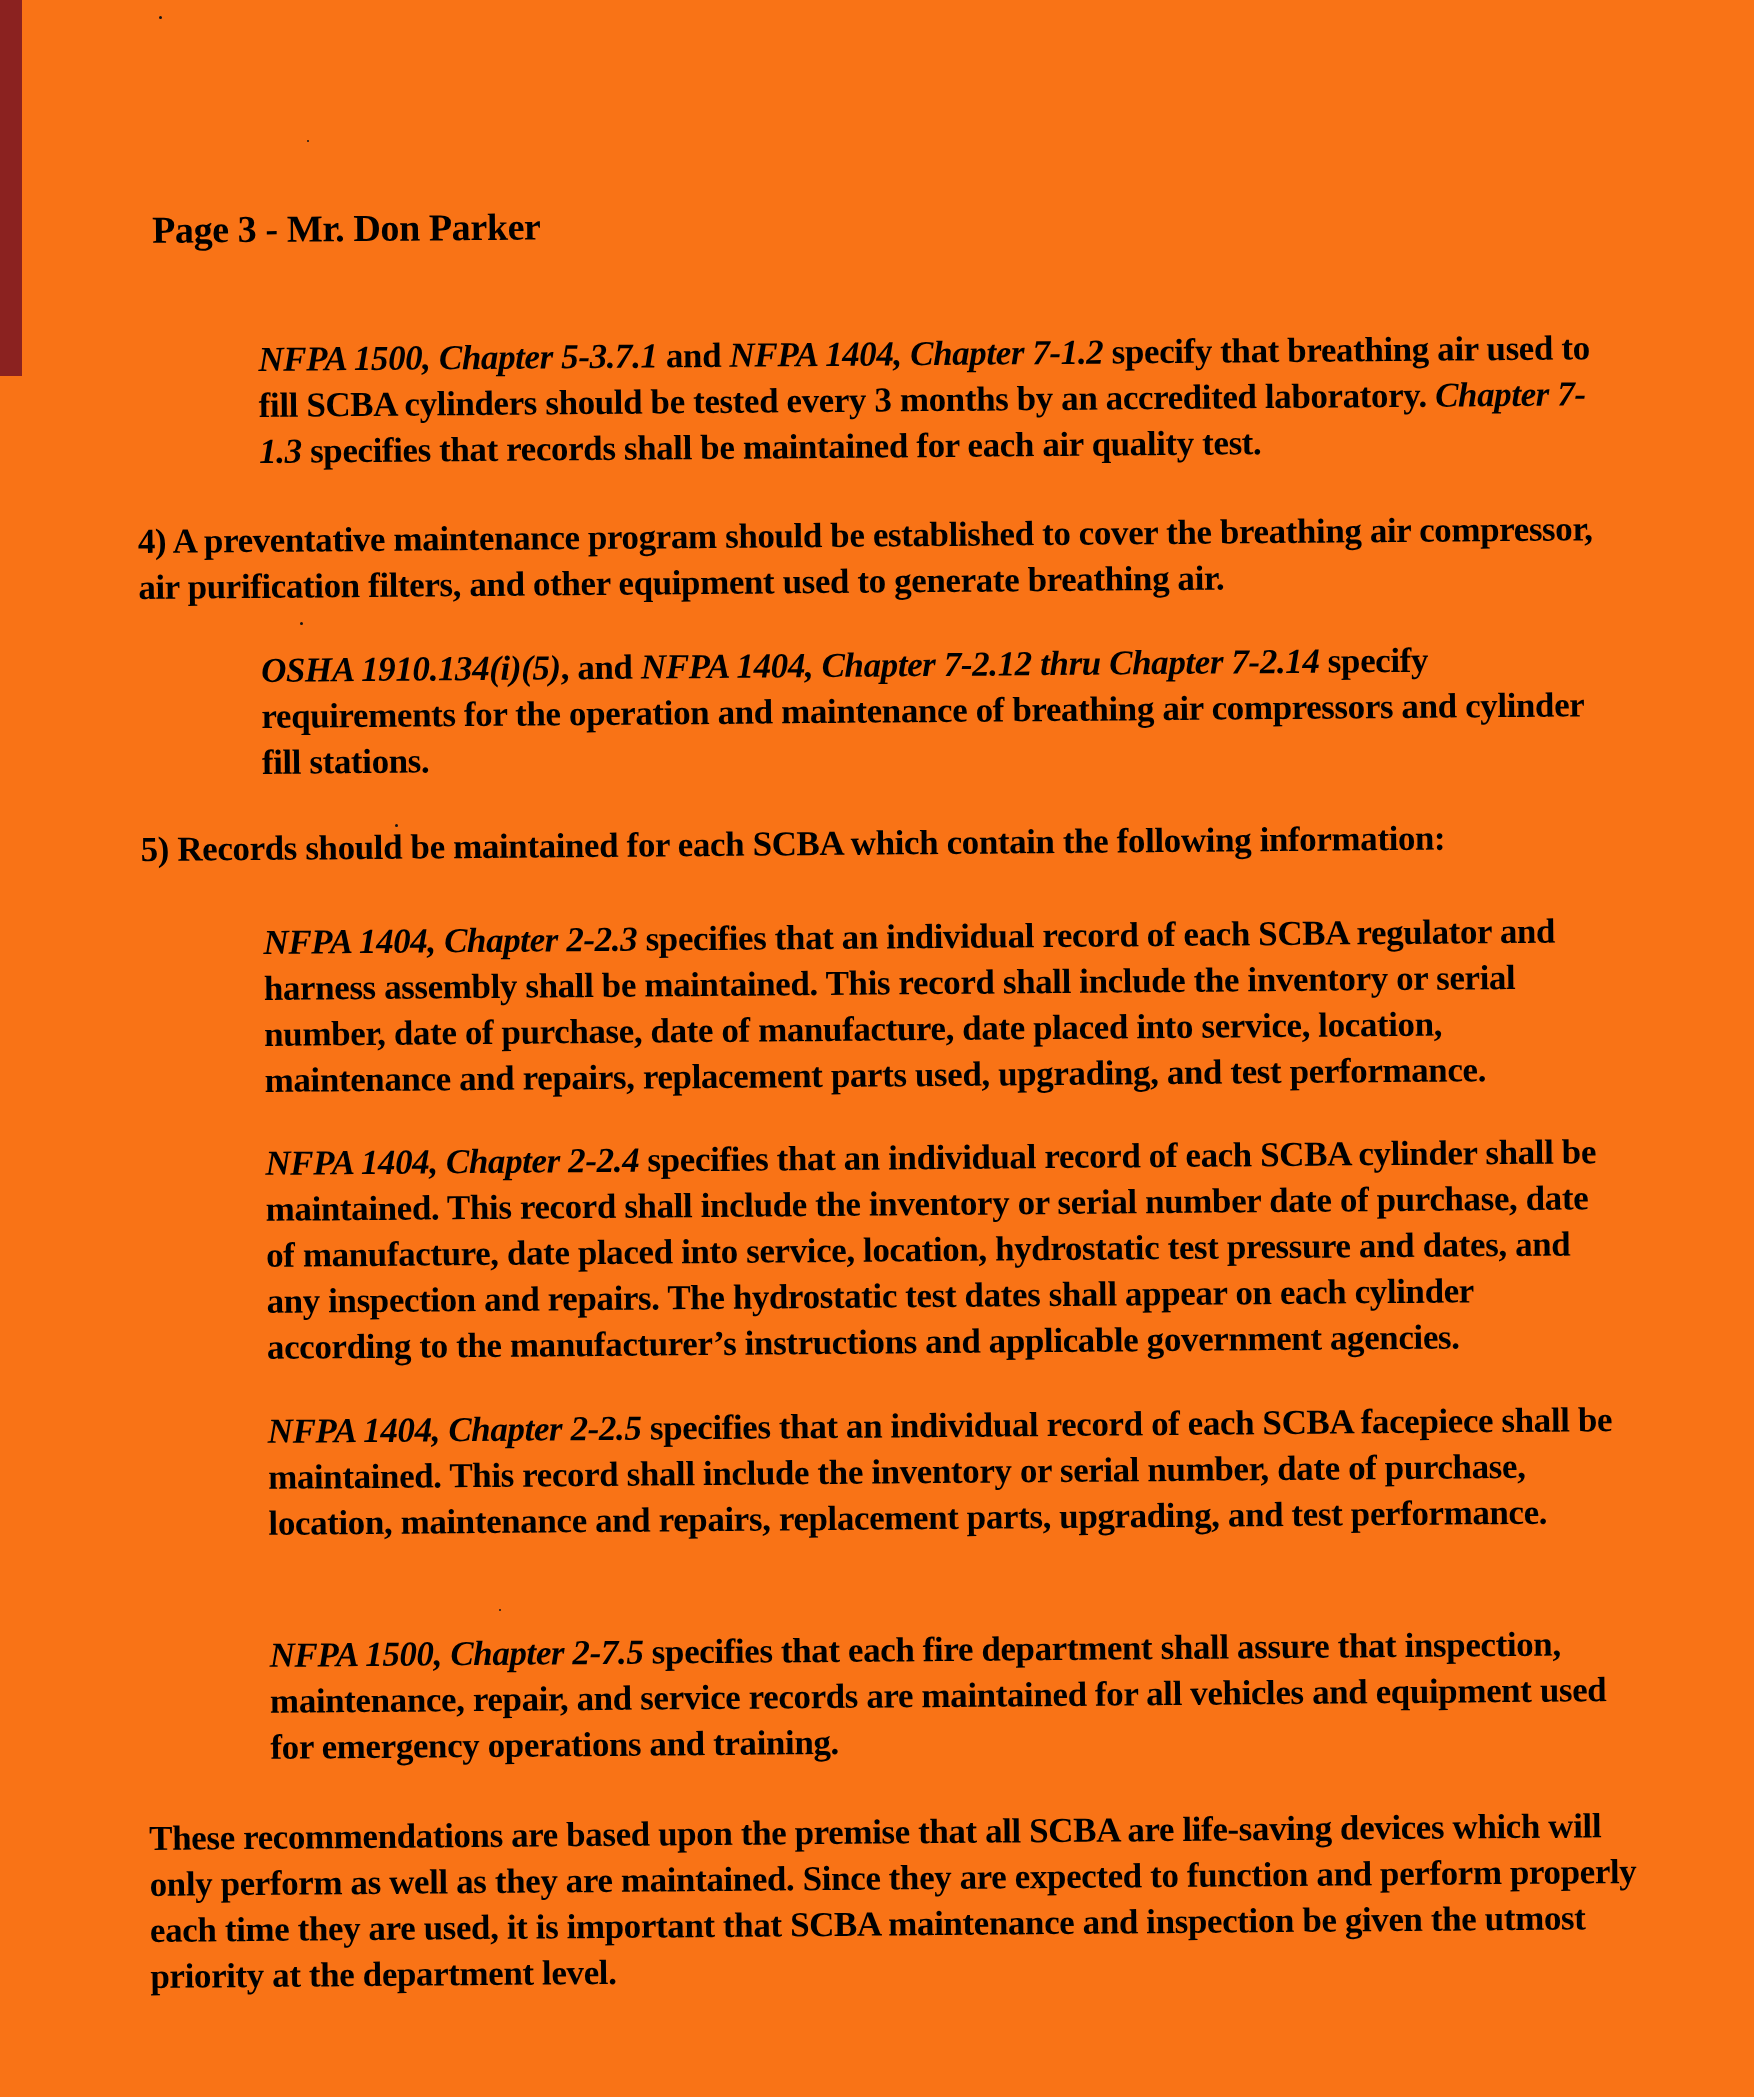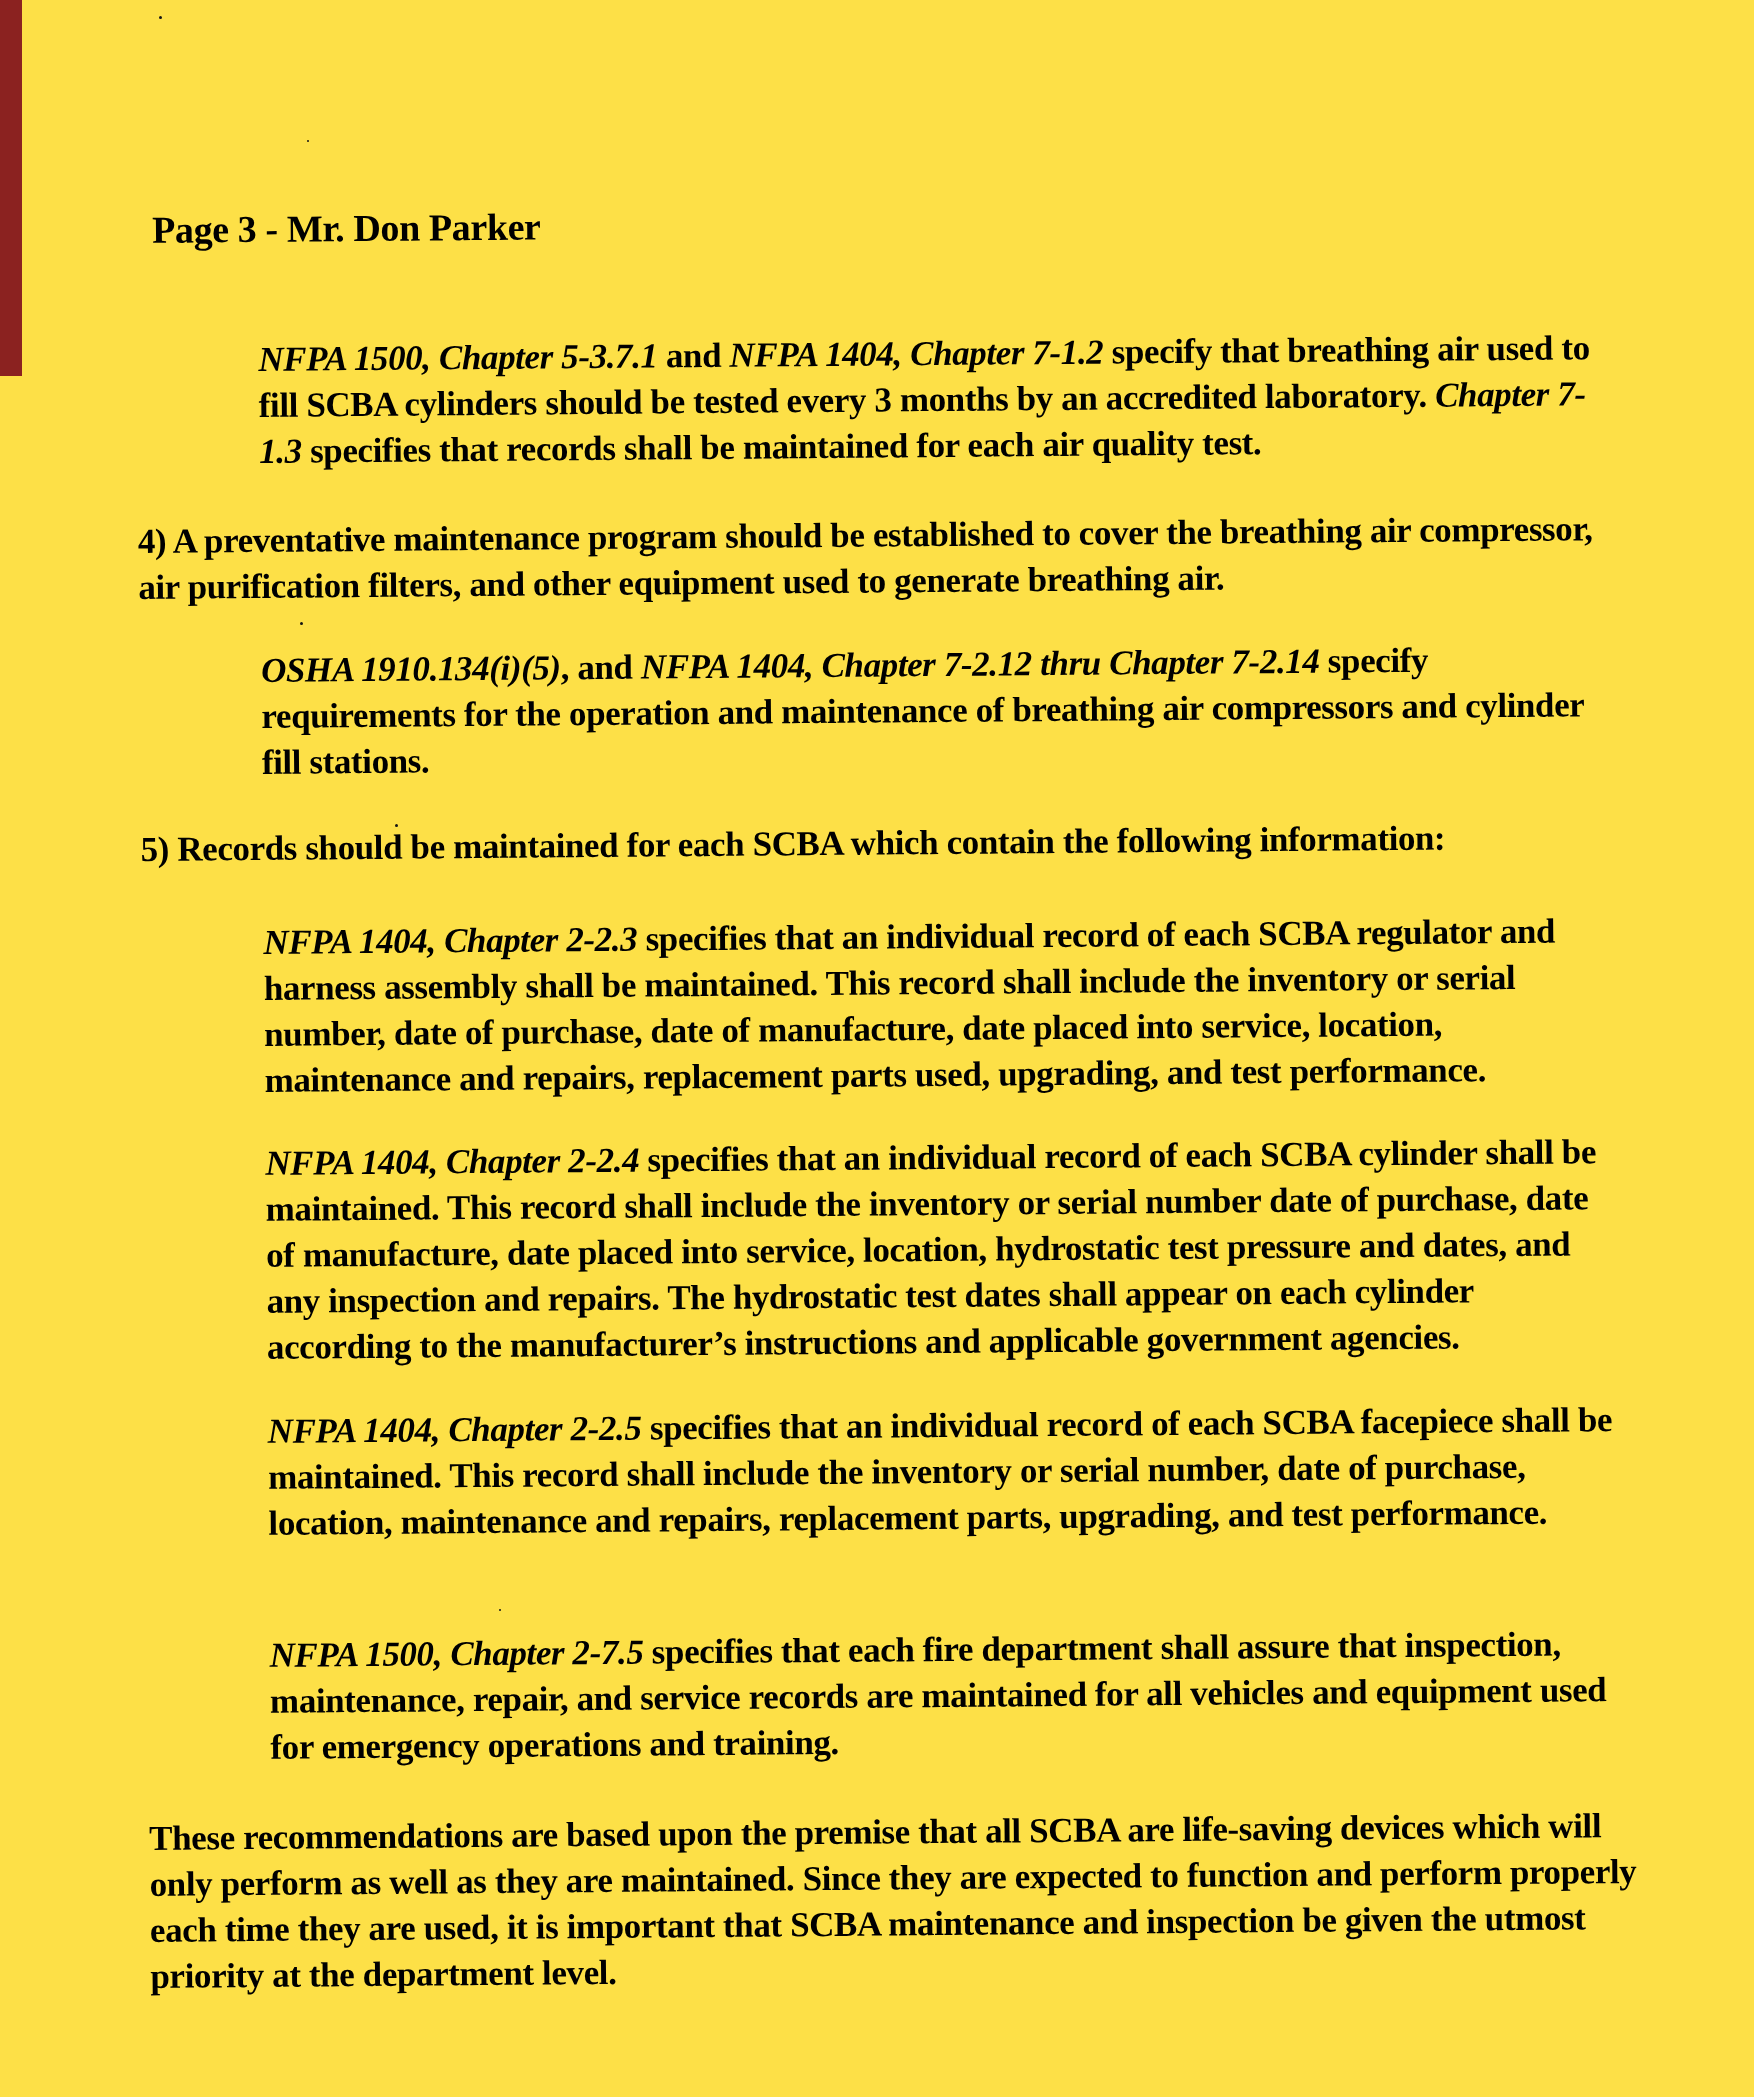--- a/index.html
+++ b/index.html
@@ -5,21 +5,21 @@
   html, body { margin: 0; padding: 0; }
   body {
     width: 1754px; height: 2097px;
     background: #ffffff;
     position: relative;
     overflow: hidden;
     font-family: "Liberation Serif", "DejaVu Serif", serif;
   }
   .page {
     position: absolute; inset: 0;
-    background: #fde047;
+    background: #f97316;
   }
   .scan-bar {
     position: absolute; left: 0; top: 0;
     width: 22.4px; height: 376px;
     background: #8b2220;
   }
   .content {
     position: absolute; inset: 0;
     color: #000000;
     font-weight: 700;

